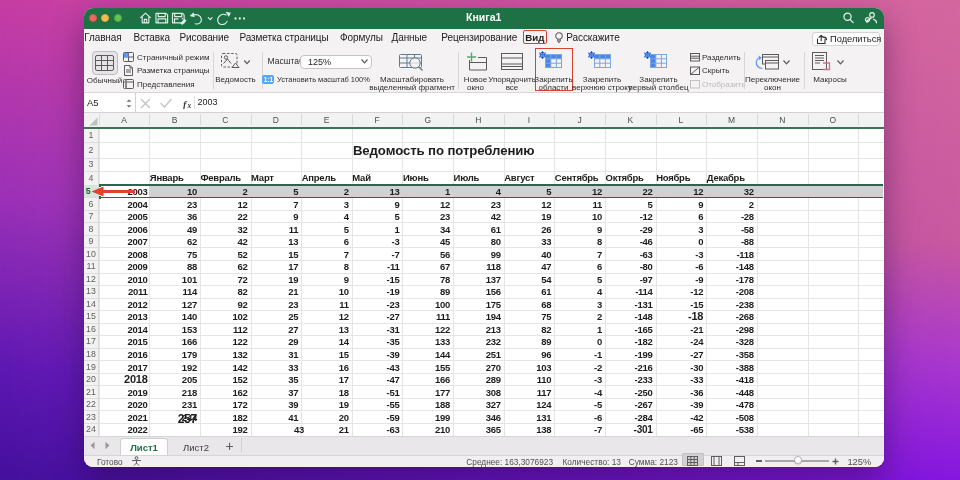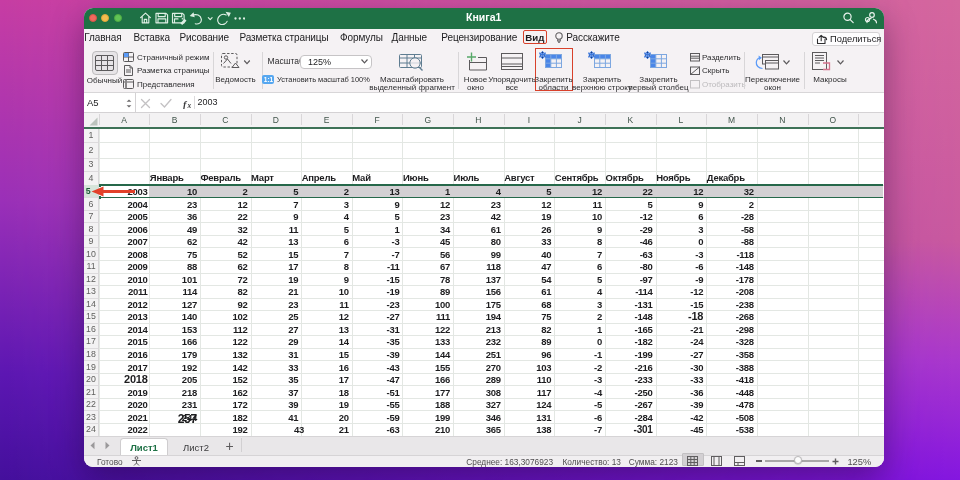--- a/index.html
+++ b/index.html
@@ -414,20 +414,21 @@
 <div class="abs" style="left:0;top:377.36px;width:14.2px;height:1px;background:#dddbdd;"></div>
 <div class="tt" style="left:7px;top:371.09px;transform:translate(-50%,-50%);font-size:8.8px;color:#60605e;">20</div>
 <div class="abs" style="left:0;top:389.89px;width:14.2px;height:1px;background:#dddbdd;"></div>
 <div class="tt" style="left:7px;top:383.63px;transform:translate(-50%,-50%);font-size:8.8px;color:#60605e;">21</div>
 <div class="abs" style="left:0;top:402.43px;width:14.2px;height:1px;background:#dddbdd;"></div>
 <div class="tt" style="left:7px;top:396.16px;transform:translate(-50%,-50%);font-size:8.8px;color:#60605e;">22</div>
 <div class="abs" style="left:0;top:414.97px;width:14.2px;height:1px;background:#dddbdd;"></div>
 <div class="tt" style="left:7px;top:408.7px;transform:translate(-50%,-50%);font-size:8.8px;color:#60605e;">23</div>
 <div class="abs" style="left:0;top:427.5px;width:14.2px;height:1px;background:#dddbdd;"></div>
 <div class="tt" style="left:7px;top:421.23px;transform:translate(-50%,-50%);font-size:8.8px;color:#60605e;">24</div>
+<div class="tt" style="left:359.7px;top:141.8px;transform:translate(-50%,-50%);font-size:13.2px;letter-spacing:-0.1px;font-weight:bold;color:#1d1d1f;">Ведомость по потреблению</div>
 <div class="tt" style="left:65.83px;top:168.65px;transform:translateY(-50%);font-size:9.5px;letter-spacing:-0.25px;font-weight:bold;color:#1d1d1f;">Январь</div>
 <div class="tt" style="left:116.46px;top:168.65px;transform:translateY(-50%);font-size:9.5px;letter-spacing:-0.25px;font-weight:bold;color:#1d1d1f;">Февраль</div>
 <div class="tt" style="left:167.09px;top:168.65px;transform:translateY(-50%);font-size:9.5px;letter-spacing:-0.25px;font-weight:bold;color:#1d1d1f;">Март</div>
 <div class="tt" style="left:217.72px;top:168.65px;transform:translateY(-50%);font-size:9.5px;letter-spacing:-0.25px;font-weight:bold;color:#1d1d1f;">Апрель</div>
 <div class="tt" style="left:268.35px;top:168.65px;transform:translateY(-50%);font-size:9.5px;letter-spacing:-0.25px;font-weight:bold;color:#1d1d1f;">Май</div>
 <div class="tt" style="left:318.98px;top:168.65px;transform:translateY(-50%);font-size:9.5px;letter-spacing:-0.25px;font-weight:bold;color:#1d1d1f;">Июнь</div>
 <div class="tt" style="left:369.61px;top:168.65px;transform:translateY(-50%);font-size:9.5px;letter-spacing:-0.25px;font-weight:bold;color:#1d1d1f;">Июль</div>
 <div class="tt" style="left:420.24px;top:168.65px;transform:translateY(-50%);font-size:9.5px;letter-spacing:-0.25px;font-weight:bold;color:#1d1d1f;">Август</div>
 <div class="tt" style="left:470.87px;top:168.65px;transform:translateY(-50%);font-size:9.5px;letter-spacing:-0.25px;font-weight:bold;color:#1d1d1f;">Сентябрь</div>
 <div class="tt" style="left:521.5px;top:168.65px;transform:translateY(-50%);font-size:9.5px;letter-spacing:-0.25px;font-weight:bold;color:#1d1d1f;">Октябрь</div>
@@ -684,21 +685,21 @@
 <div class="tt" style="left:112.96px;top:411px;transform:translate(-100%,-50%);font-size:12px;letter-spacing:-0.25px;font-weight:bold;color:#1d1d1f;">257</div>
 <div class="tt" style="left:163.59px;top:421.23px;transform:translate(-100%,-50%);font-size:9.5px;letter-spacing:-0.25px;font-weight:bold;color:#1d1d1f;">192</div>
 <div class="tt" style="left:220px;top:421.23px;transform:translate(-100%,-50%);font-size:9.5px;letter-spacing:-0.25px;font-weight:bold;color:#1d1d1f;">43</div>
 <div class="tt" style="left:264.85px;top:421.23px;transform:translate(-100%,-50%);font-size:9.5px;letter-spacing:-0.25px;font-weight:bold;color:#1d1d1f;">21</div>
 <div class="tt" style="left:315.48px;top:421.23px;transform:translate(-100%,-50%);font-size:9.5px;letter-spacing:-0.25px;font-weight:bold;color:#1d1d1f;">-63</div>
 <div class="tt" style="left:366.11px;top:421.23px;transform:translate(-100%,-50%);font-size:9.5px;letter-spacing:-0.25px;font-weight:bold;color:#1d1d1f;">210</div>
 <div class="tt" style="left:416.74px;top:421.23px;transform:translate(-100%,-50%);font-size:9.5px;letter-spacing:-0.25px;font-weight:bold;color:#1d1d1f;">365</div>
 <div class="tt" style="left:467.37px;top:421.23px;transform:translate(-100%,-50%);font-size:9.5px;letter-spacing:-0.25px;font-weight:bold;color:#1d1d1f;">138</div>
 <div class="tt" style="left:518.0px;top:421.23px;transform:translate(-100%,-50%);font-size:9.5px;letter-spacing:-0.25px;font-weight:bold;color:#1d1d1f;">-7</div>
 <div class="tt" style="left:568.63px;top:421.23px;transform:translate(-100%,-50%);font-size:10px;letter-spacing:-0.25px;font-weight:bold;color:#1d1d1f;">-301</div>
-<div class="tt" style="left:619.26px;top:421.23px;transform:translate(-100%,-50%);font-size:9.5px;letter-spacing:-0.25px;font-weight:bold;color:#1d1d1f;">-45</div>
+<div class="tt" style="left:619.26px;top:421.23px;transform:translate(-100%,-50%);font-size:9.5px;letter-spacing:-0.25px;font-weight:bold;color:#1d1d1f;">-65</div>
 <div class="tt" style="left:669.89px;top:421.23px;transform:translate(-100%,-50%);font-size:9.5px;letter-spacing:-0.25px;font-weight:bold;color:#1d1d1f;">-538</div>
 <svg class="abs" style="left:5px;top:177px;" width="47" height="13" viewBox="0 0 47 13">
 <path d="M2.5 6.5 L14.5 1.4 L14.5 4.9 L46 4.9 L46 8.1 L14.5 8.1 L14.5 11.6 Z" fill="#e2412a"></path>
 </svg>
 <div class="abs" style="left:0;top:427.5px;width:100%;height:19.0px;background:#e9e7e9;border-top:1px solid #d6d4d6;box-sizing:border-box;"></div>
 <svg class="abs" style="left:4px;top:432.5px;" width="24" height="9" viewBox="0 0 24 9">
 <path d="M6.5 0.8 L2.5 4.5 L6.5 8.2 Z" fill="#9a989a"></path>
 <path d="M17.5 0.8 L21.5 4.5 L17.5 8.2 Z" fill="#9a989a"></path>
 </svg>
 <div class="abs" style="left:35.8px;top:429.5px;width:48.5px;height:17px;background:#fff;border:1px solid #cfcdcf;border-bottom:none;border-radius:3.5px 3.5px 0 0;box-sizing:border-box;"></div>

